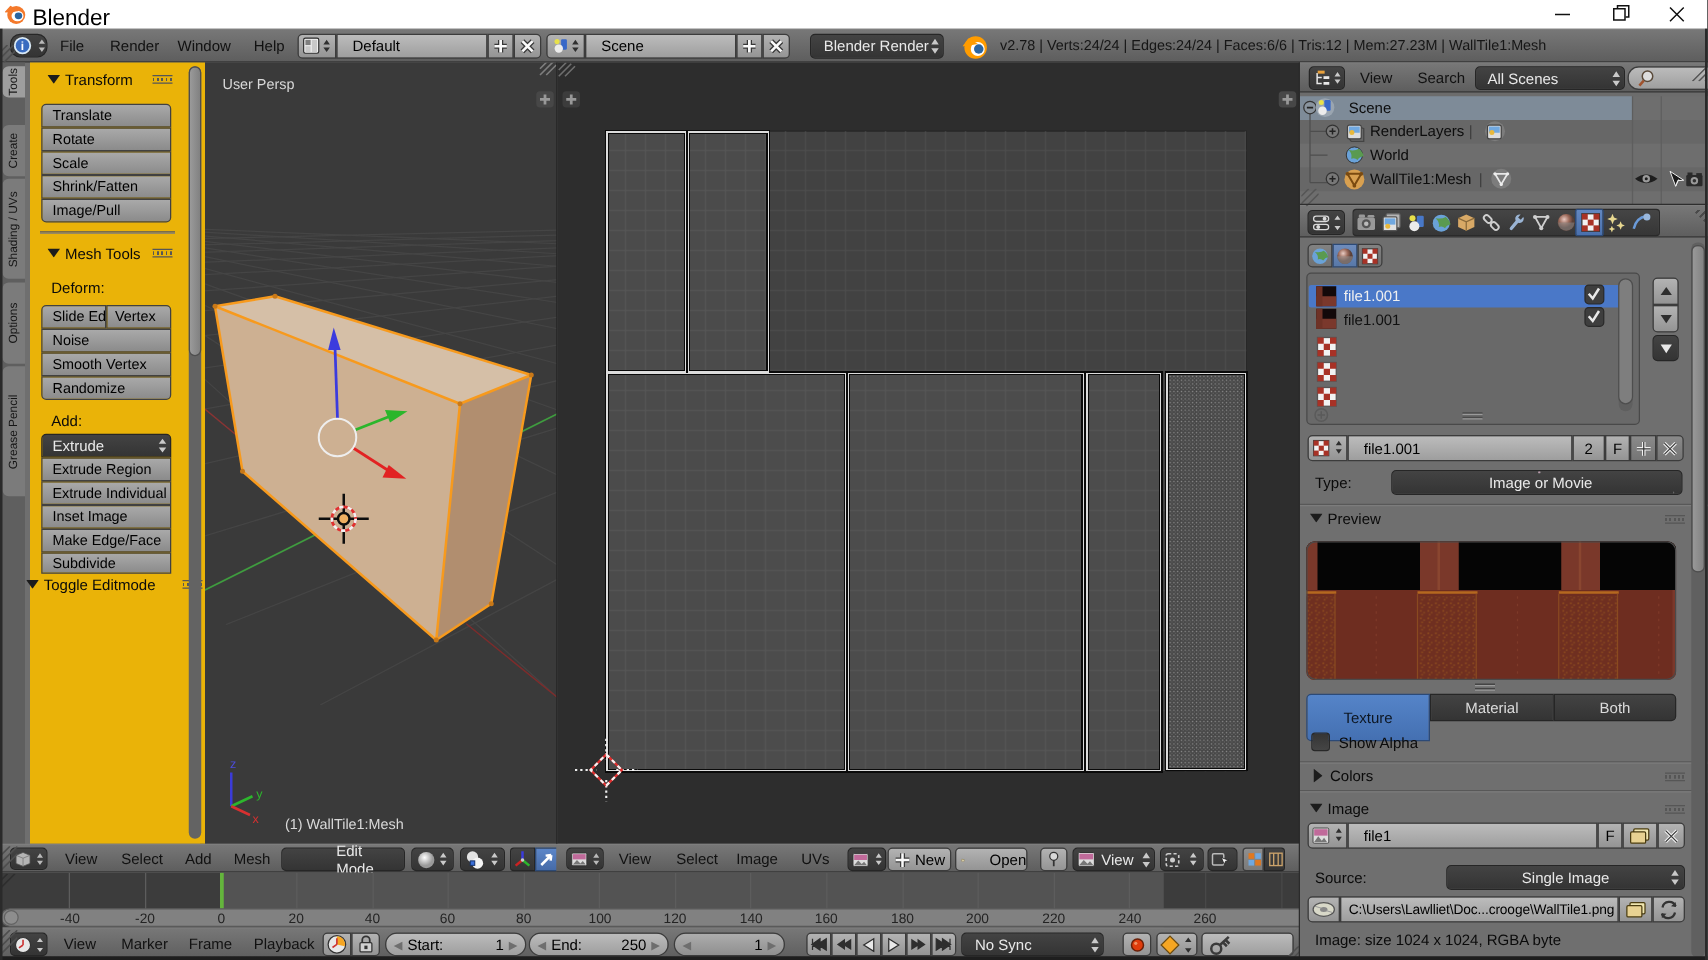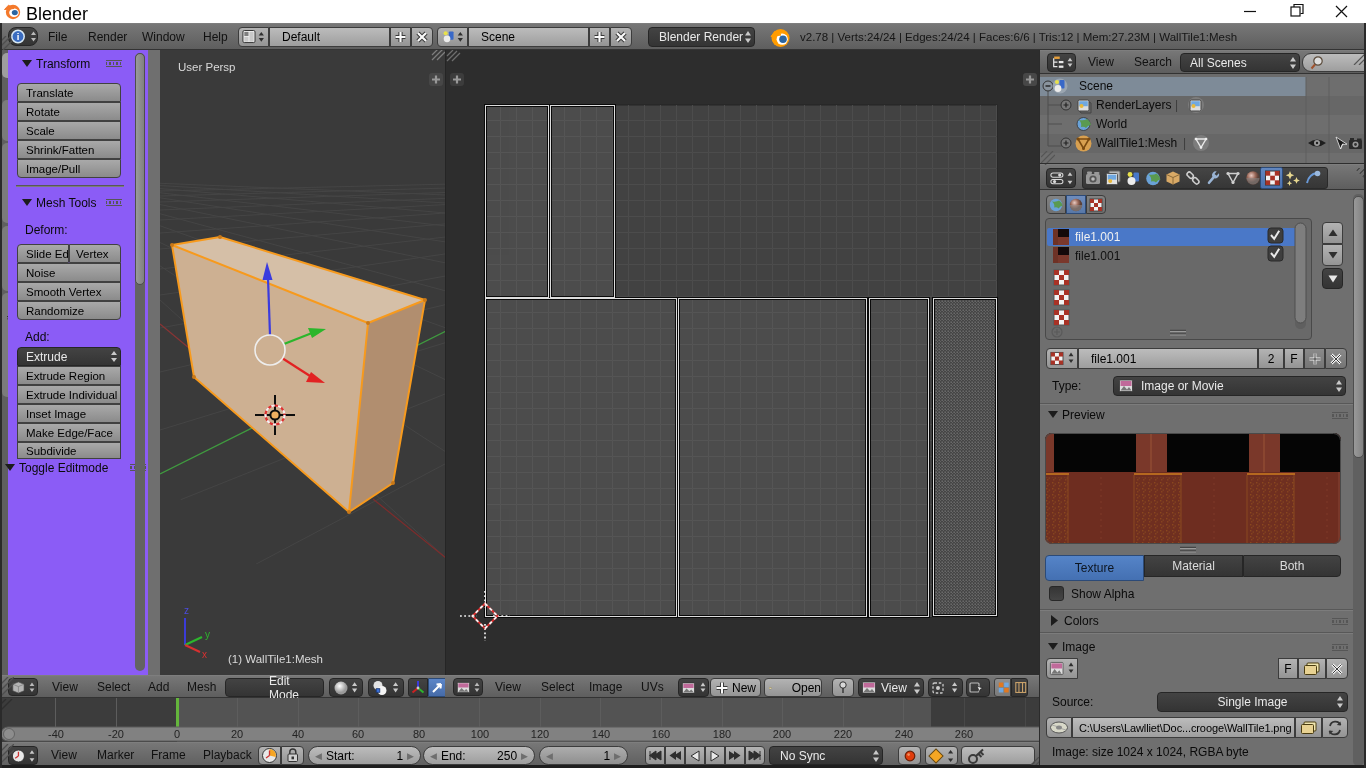--- a/index.html
+++ b/index.html
@@ -14,21 +14,21 @@
 .menu { position:absolute; top:0; height:100%; display:flex; align-items:center; color:#111; font-size:12px; }
 
 .wdark { position:absolute; background:linear-gradient(#434343,#343434); border:1px solid #262626; border-radius:4px; color:#e9e9e9; display:flex; align-items:center; }
 .wlight { position:absolute; background:linear-gradient(#b3b3b3,#949494); border:1px solid #3c3c3c; border-radius:4px; color:#000; display:flex; align-items:center; }
 .wfield { position:absolute; background:linear-gradient(#bcbcbc,#9e9e9e); border:1px solid #3c3c3c; border-radius:4px; color:#000; display:flex; align-items:center; }
 .updn { margin-left:auto; margin-right:2px; }
 
 #tabs { left:0; top:50px; width:20px; height:625px; background:#5f5f5f; }
 .vtab { position:absolute; left:2px; width:18px; border-radius:5px 0 0 5px; display:flex; align-items:center; justify-content:center; }
 .vtab span { transform:rotate(-90deg); white-space:nowrap; font-size:9.5px; color:#151515; }
-#shelf { left:8px; top:50px; width:140px; height:625px; background:#8b5cf6; }
+#shelf { left:24px; top:50px; width:140px; height:625px; background:#eab308; }
 .tbtn { position:absolute; left:9px; width:104px; height:19px; background:linear-gradient(#a9a9a9,#8b8b8b); border:1px solid #414141; color:#000; display:flex; align-items:center; padding-left:8px; font-size:11.5px; white-space:nowrap; overflow:hidden; }
 .phead { position:absolute; color:#0a0a0a; font-size:12px; }
 
 #outliner { left:1040px; top:50px; width:326px; height:114px; background:#6c6c6c; }
 #props { left:1040px; top:164px; width:326px; height:604px; background:#6f6f6f; }
 
 #view3d { left:160px; top:50px; width:286px; height:625px; background:#3a3a3a; overflow:hidden; }
 #uvedit { left:446px; top:50px; width:594px; height:625px; background:#2d2d2d; overflow:hidden; }
 
 #truler { left:0; top:698px; width:1040px; height:44px; background:#545454; overflow:hidden; }
@@ -826,21 +826,21 @@
         </svg>
       </div>
     <div class="wlight" style="left:285px;top:184px;width:22px;height:21px;border-radius:0 4px 4px 0;justify-content:center;background:linear-gradient(#8a8a8a,#757575);">
         <svg width="16" height="16" viewBox="0 0 16 16">
           <path d="M3.5 3.5 l9 9 M12.5 3.5 l-9 9" stroke="#f2f2f2" stroke-width="2.8"></path>
           <path d="M3.5 3.5 l9 9 M12.5 3.5 l-9 9" stroke="#3a3a3a" stroke-width="1"></path>
         </svg>
       </div>
 
     <div class="phead" style="left:12px;top:215px;">Type:</div>
-    <div class="wdark" style="left:73px;top:212px;width:233px;height:20px;">
+    <div class="wdark" style="left:73px;top:212px;width:233px;height:20px;flex-direction:column;">
       <svg width="17" height="16" viewBox="0 0 17 16" style="margin-left:4px">
         <rect x="1.5" y="2" width="13" height="11.5" rx="1" fill="#ddd" stroke="#333" stroke-width=".8"></rect>
         <rect x="2.5" y="3" width="11" height="5" fill="#c06a9a"></rect>
         <path d="M2.5 12.5 l3.5-4.5 3 3.4 2-2.3 2.5 3.4z" fill="#777"></path>
       </svg>
       <span style="margin-left:6px">Image or Movie</span>
       <svg class="updn" width="8" height="16" viewBox="0 0 8 16">
           <path d="M4 2 l3 4.5 h-6z M4 14 l3-4.5 h-6z" fill="#c9c9c9"></path>
         </svg>
     </div>
@@ -884,21 +884,21 @@
         </g>
         <rect x="293" y="39" width="3" height="72" fill="#7a382a"></rect>
       </g>
       <rect x=".5" y=".5" width="295" height="110" rx="7" fill="none" stroke="#4a4a4a"></rect>
     </svg>
     <svg class="abs" style="left:138px;top:382px" width="20" height="8">
         <path d="M2 1.5 h16 M2 5 h16" stroke="#444" stroke-width="1.4"></path>
         <path d="M2 2.5 h16 M2 6 h16" stroke="#9a9a9a" stroke-width="1"></path>
       </svg>
 
-    <div class="abs" style="left:5px;top:391px;width:99px;height:26px;background:linear-gradient(#5584c8,#4470b2);border:1px solid #2c4a77;border-radius:4px 0 0 4px;display:flex;align-items:center;justify-content:center;color:#0d1622;">Texture</div>
+    <div class="abs" style="left:5px;top:391px;width:99px;height:38px;background:linear-gradient(#5584c8,#4470b2);border:1px solid #2c4a77;border-radius:4px 0 0 4px;display:flex;align-items:center;justify-content:center;color:#0d1622;">Texture</div>
     <div class="abs" style="left:104px;top:391px;width:99px;height:22px;background:linear-gradient(#434343,#343434);border:1px solid #262626;display:flex;align-items:center;justify-content:center;color:#dcdcdc;">Material</div>
     <div class="abs" style="left:203px;top:391px;width:98px;height:22px;background:linear-gradient(#434343,#343434);border:1px solid #262626;border-radius:0 4px 4px 0;display:flex;align-items:center;justify-content:center;color:#dcdcdc;">Both</div>
 
     <div class="abs" style="left:9px;top:422px;width:15px;height:15px;background:linear-gradient(#353535,#454545);border:1px solid #282828;border-radius:3px;"></div>
     <div class="phead" style="left:31px;top:423px;">Show Alpha</div>
     <div class="sep" style="left:0;top:445px;width:326px;"></div>
     <svg class="abs" style="left:10px;top:451px" width="8" height="11">
         <path d="M1 0 l7 5.5 -7 5.5z" fill="#1c1c1c"></path>
       </svg>
     <div class="phead" style="left:24px;top:450px;">Colors</div>
@@ -911,20 +911,21 @@
     <div class="dots" style="left:292px;top:480px;"></div>
 
     <div class="wlight" style="left:6px;top:494px;width:32px;height:21px;border-radius:4px 0 0 4px;">
       <svg width="30" height="17" viewBox="0 0 30 17" style="margin-left:2px">
         <rect x="1.5" y="2" width="13.5" height="13" rx="1" fill="#ddd" stroke="#444" stroke-width=".8"></rect>
         <rect x="2.5" y="3" width="11.5" height="5.5" fill="#c06a9a"></rect>
         <path d="M2.5 14 l3.5-5 3 3.8 2-2.5 2.5 3.7z" fill="#777"></path>
         <path d="M21 6 l2.6-3.8 2.6 3.8z M21 9.5 l2.6 3.8 2.6-3.8z" fill="#2f2f2f"></path>
       </svg>
     </div>
+    <div class="wfield" style="left:38px;top:494px;width:200px;height:21px;border-radius:0;padding-left:12px;">file1</div>
     <div class="wlight" style="left:238px;top:494px;width:20px;height:21px;border-radius:0;justify-content:center;">F</div>
     <div class="wlight" style="left:258px;top:494px;width:28px;height:21px;border-radius:0;justify-content:center;">
       <svg width="20" height="16" viewBox="0 0 20 16">
         <rect x="5" y="2" width="12" height="9" rx="1" fill="#f0e6b0" stroke="#4a3c10"></rect>
         <rect x="2.5" y="4.5" width="12" height="9" rx="1" fill="#e8d292" stroke="#4a3c10"></rect>
       </svg>
     </div>
     <div class="wlight" style="left:286px;top:494px;width:22px;height:21px;border-radius:0 4px 4px 0;justify-content:center;">
         <svg width="16" height="16" viewBox="0 0 16 16">
           <path d="M3.5 3.5 l9 9 M12.5 3.5 l-9 9" stroke="#f2f2f2" stroke-width="2.8"></path>

